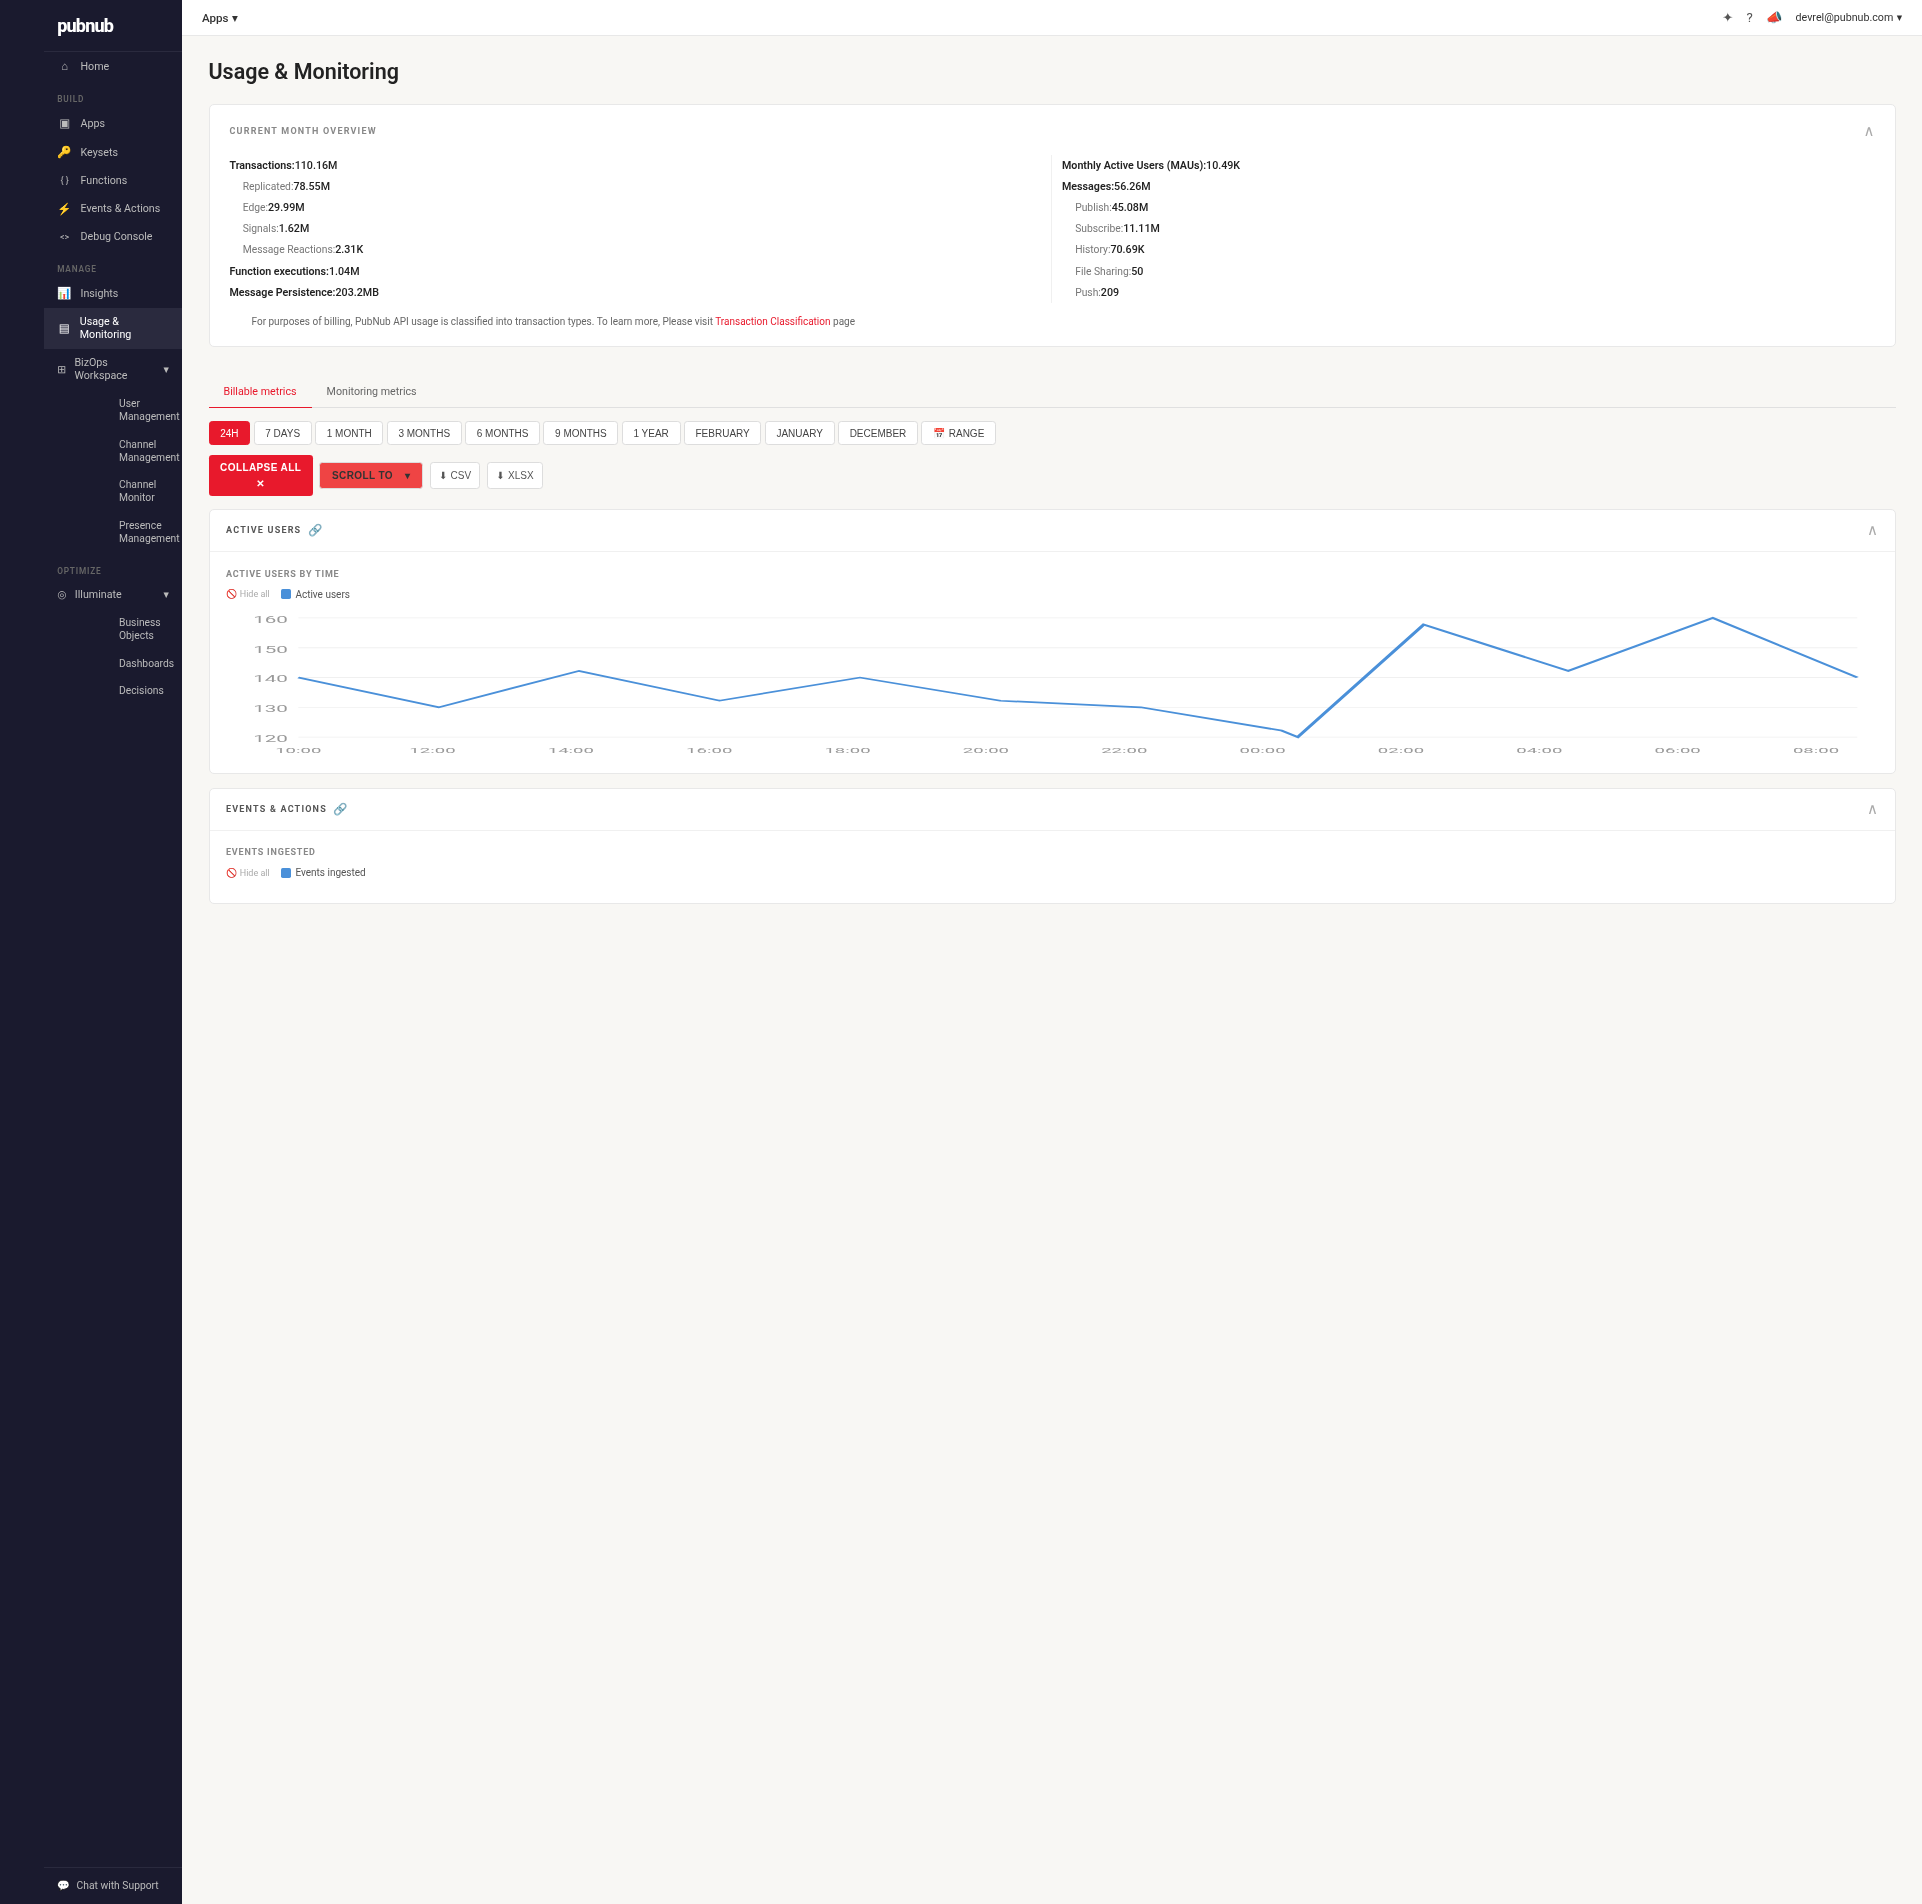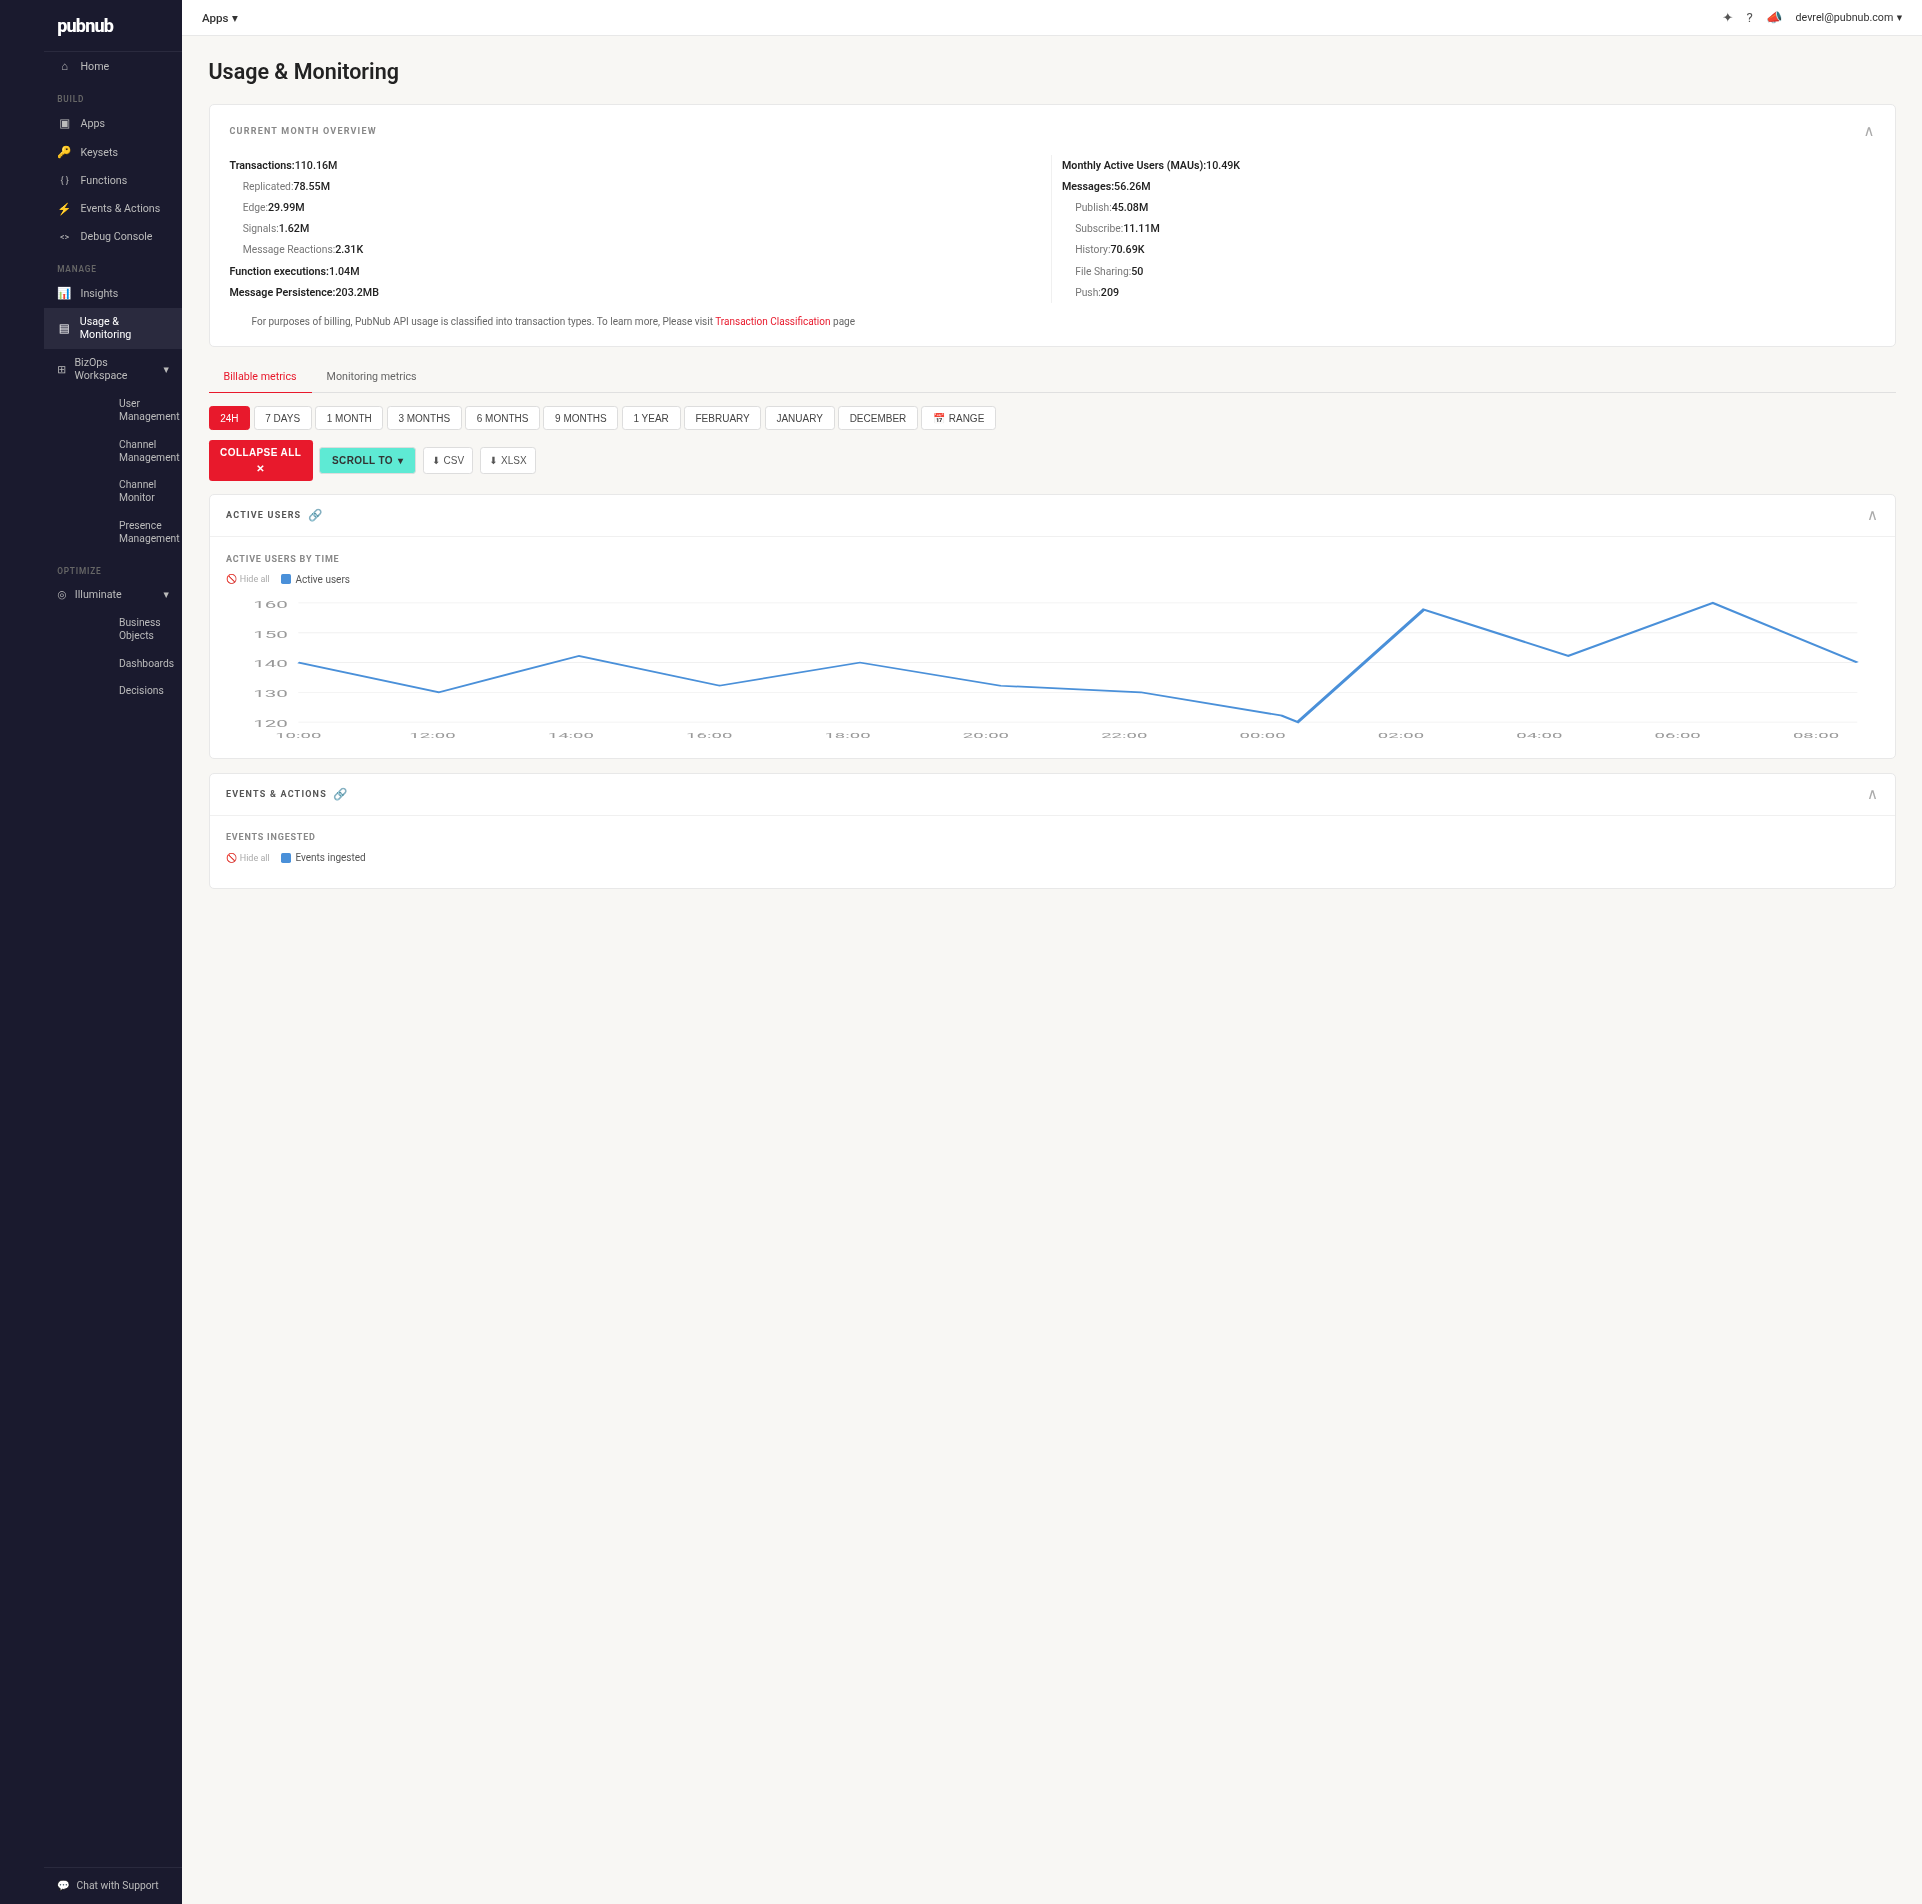--- a/index.html
+++ b/index.html
@@ -110,21 +110,21 @@
       color: #222;
       margin-bottom: 20px;
     }
 
     
     .overview-card {
       background: #fff;
       border: 0.8px solid #e8e8e8;
       border-radius: 5px;
       padding: 16.5px 20px;
-      margin-bottom: 15px;
+      margin-bottom: 30px;
     }
     .overview-header {
       display: flex;
       align-items: center;
       justify-content: space-between;
       margin-bottom: 15px;
     }
     .overview-title {
       font-size: 9px;
       font-weight: 700;
@@ -211,23 +211,23 @@
       border-radius: 3.3px;
       font-size: 10px;
       font-weight: 600;
       cursor: pointer;
       letter-spacing: 0.4px;
       flex-direction: column;
     }
     .scroll-to-btn {
       display: flex;
       align-items: center;
-      gap: 5px;
+      gap: 12px;
       padding: 6.6px 11.6px;
-      background: #5eead4;
+      background: #ef4444;
       color: #333;
       border: 0.8px solid #ddd;
       border-radius: 3.3px;
       font-size: 10px;
       font-weight: 600;
       cursor: pointer;
       letter-spacing: 0.4px;
     }
     .export-btn {
       display: flex;

